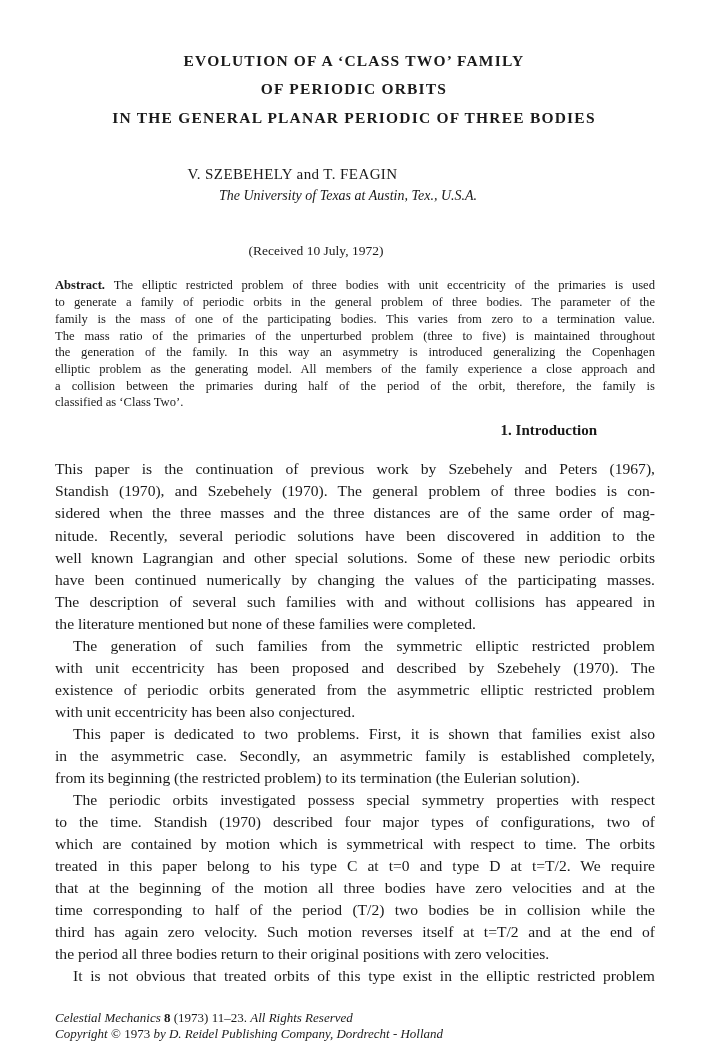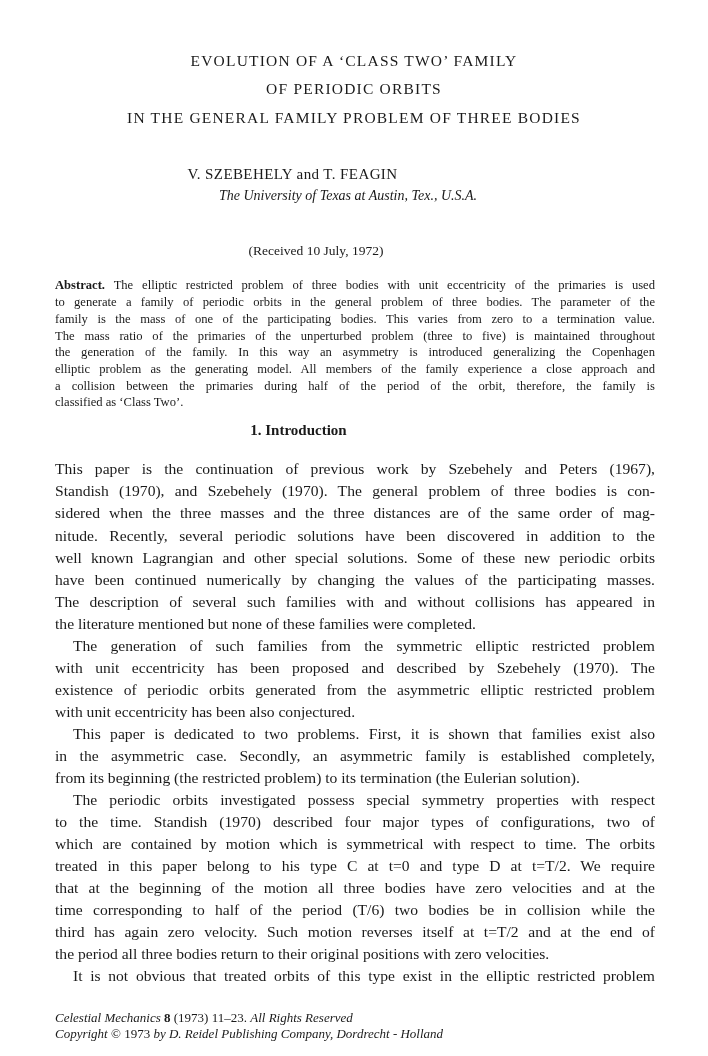--- a/index.html
+++ b/index.html
@@ -1,46 +1,46 @@
 <!DOCTYPE html>
 <html><head>
 <meta charset="utf-8">
 <style>
   html, body { margin: 0; padding: 0; background: #ffffff; }
   body { width: 708px; height: 1056px; position: relative; overflow: hidden;
          font-family: "Liberation Serif", "DejaVu Serif", serif; color: #1a1a1a; }
   .title { position: absolute; left: 0; width: 708px; text-align: center;
-           font-weight: normal; font-size: 15.5px; letter-spacing: 1.2px; }
+           font-weight: bold; font-size: 15.5px; letter-spacing: 1.2px; }
   .authors { position: absolute; left: 0; width: 585px; text-align: center; top: 166px;
              font-size: 15px; letter-spacing: 0.4px; }
   .affil { position: absolute; left: 0; width: 696px; text-align: center; top: 188px;
            font-size: 14px; font-style: italic; }
   .received { position: absolute; left: 0; width: 632px; text-align: center; top: 243px;
               font-size: 13.5px; }
   .abs-line { position: absolute; left: 55px; width: 600px; font-size: 12.6px; line-height: 15px;
               text-align: justify; text-align-last: justify; white-space: nowrap; }
   .abs-line.last { text-align-last: left; }
   .abs-label { font-weight: bold; }
-  .section { position: absolute; left: 0; width: 597px; text-align: center; top: 422px;
+  .section { position: absolute; left: 0; width: 597px; text-align: right; top: 422px;
              font-weight: bold; font-size: 15px; }
   .body-line { position: absolute; left: 55px; width: 600px; font-size: 15.6px; line-height: 20px;
                text-align: justify; text-align-last: justify; white-space: nowrap; }
   .body-line.last { text-align-last: left; }
   .body-line.indent { padding-left: 18px; width: 582px; }
   .footer { position: absolute; left: 55px; font-size: 13px; font-style: italic; text-align: right; }
   .nonital { font-style: normal; }
   .bold { font-weight: bold; font-style: normal; }
 </style>
 </head>
 <body>
 
 <div>
   <div class="title" style="top:52px">EVOLUTION OF A ‘CLASS TWO’ FAMILY</div>
   <div class="title" style="top:80px">OF PERIODIC ORBITS</div>
-  <div class="title" style="top:109px">IN THE GENERAL FAMILY PROBLEM OF THREE BODIES</div>
+  <div class="title" style="top:109px">IN THE GENERAL PLANAR PERIODIC OF THREE BODIES</div>
 
   <div class="authors">V. SZEBEHELY and T. FEAGIN</div>
   <div class="affil">The University of Texas at Austin, Tex., U.S.A.</div>
   <div class="received">(Received 10 July, 1972)</div>
 
   <div>
     <div class="abs-line" style="top:278px"><span class="abs-label">Abstract.</span><span> The elliptic restricted problem of three bodies with unit eccentricity of the primaries is used</span></div>
     <div class="abs-line" style="top:295px">to generate a family of periodic orbits in the general problem of three bodies. The parameter of the</div>
     <div class="abs-line" style="top:312px">family is the mass of one of the participating bodies. This varies from zero to a termination value.</div>
     <div class="abs-line" style="top:329px">The mass ratio of the primaries of the unperturbed problem (three to five) is maintained throughout</div>
@@ -66,21 +66,21 @@
     <div class="body-line" style="top:680px">existence of periodic orbits generated from the asymmetric elliptic restricted problem</div>
     <div class="body-line last" style="top:702px">with unit eccentricity has been also conjectured.</div>
     <div class="body-line indent" style="top:724px">This paper is dedicated to two problems. First, it is shown that families exist also</div>
     <div class="body-line" style="top:746px">in the asymmetric case. Secondly, an asymmetric family is established completely,</div>
     <div class="body-line last" style="top:768px">from its beginning (the restricted problem) to its termination (the Eulerian solution).</div>
     <div class="body-line indent" style="top:790px">The periodic orbits investigated possess special symmetry properties with respect</div>
     <div class="body-line" style="top:812px">to the time. Standish  (1970) described four major types of configurations, two of</div>
     <div class="body-line" style="top:834px">which are contained by motion which is symmetrical with respect to time. The orbits</div>
     <div class="body-line" style="top:856px">treated in this paper belong to his type C at t=0 and type D at t=T/2. We require</div>
     <div class="body-line" style="top:878px">that at the beginning of the motion all three bodies have zero velocities and at the</div>
-    <div class="body-line" style="top:900px">time corresponding to half of the period (T/6) two bodies be in collision while the</div>
+    <div class="body-line" style="top:900px">time corresponding to half of the period (T/2) two bodies be in collision while the</div>
     <div class="body-line" style="top:922px">third has again zero velocity. Such motion reverses itself at t=T/2 and at the end of</div>
     <div class="body-line last" style="top:944px">the period all three bodies return to their original positions with zero velocities.</div>
     <div class="body-line indent" style="top:966px">It is not obvious that treated orbits of this type exist in the elliptic restricted problem</div>
   </div>
 
   <div>
     <div class="footer" style="top:1010px"><span>Celestial Mechanics</span> <span class="bold">8</span><span class="nonital"> (1973) 11–23. </span><span>All Rights Reserved</span></div>
     <div class="footer" style="top:1026px"><span>Copyright </span><span class="nonital">©</span><span class="nonital"> 1973 </span><span>by D. Reidel Publishing Company, Dordrecht - Holland</span></div>
   </div>
 </div>

